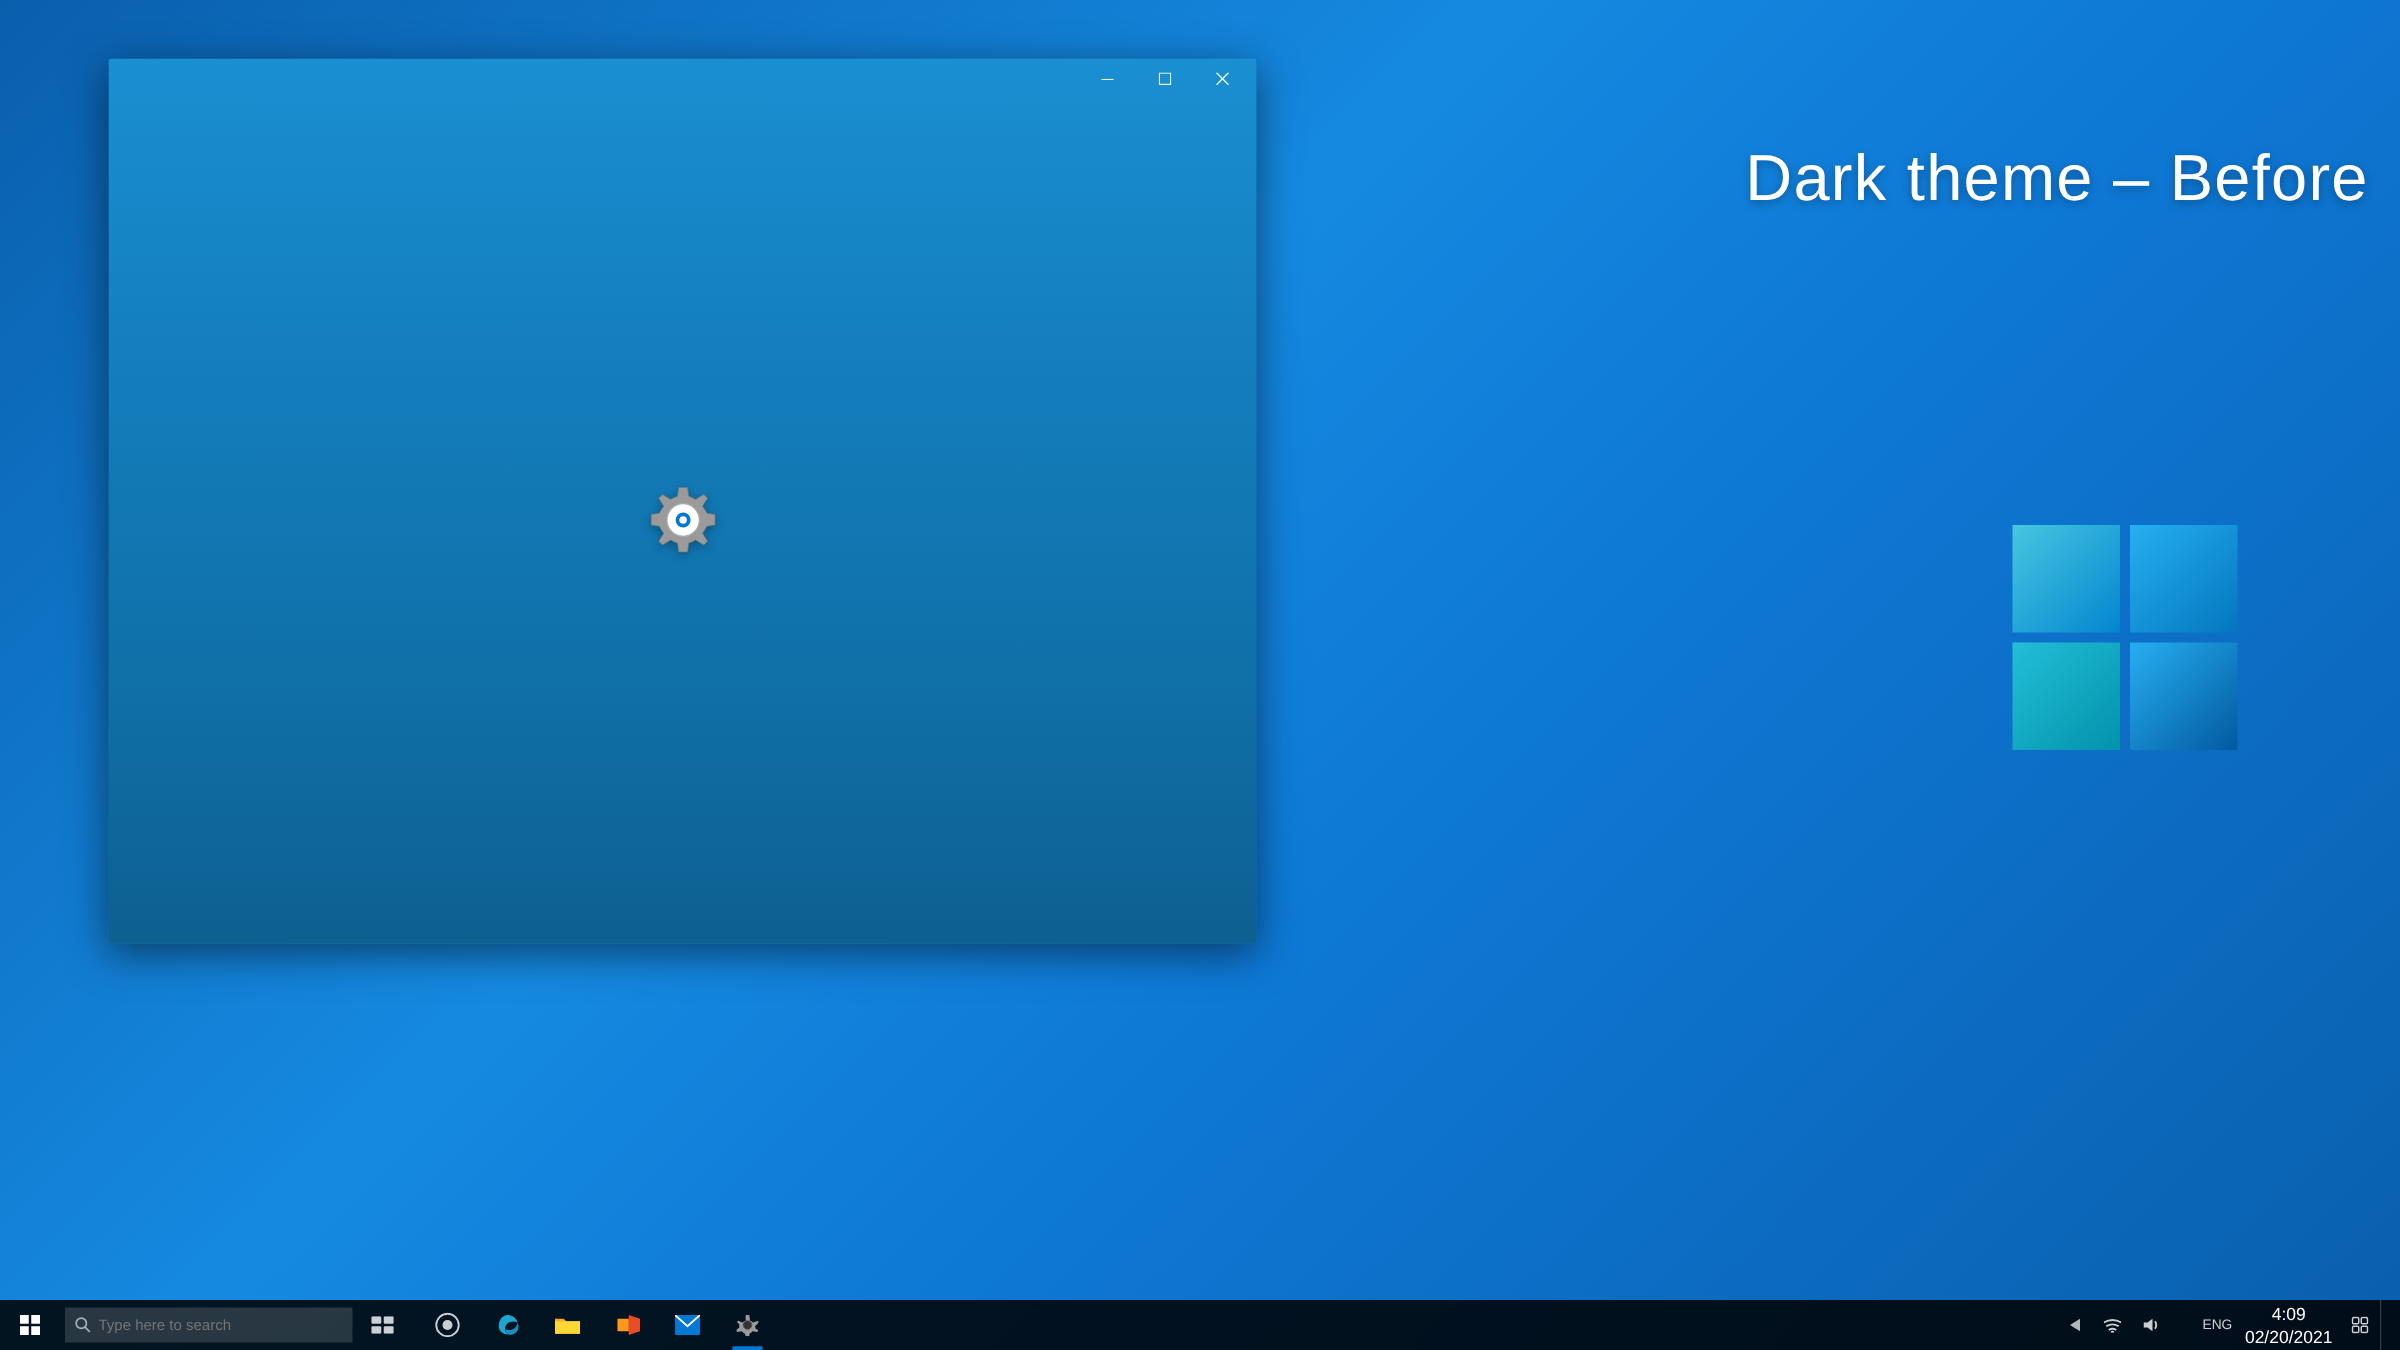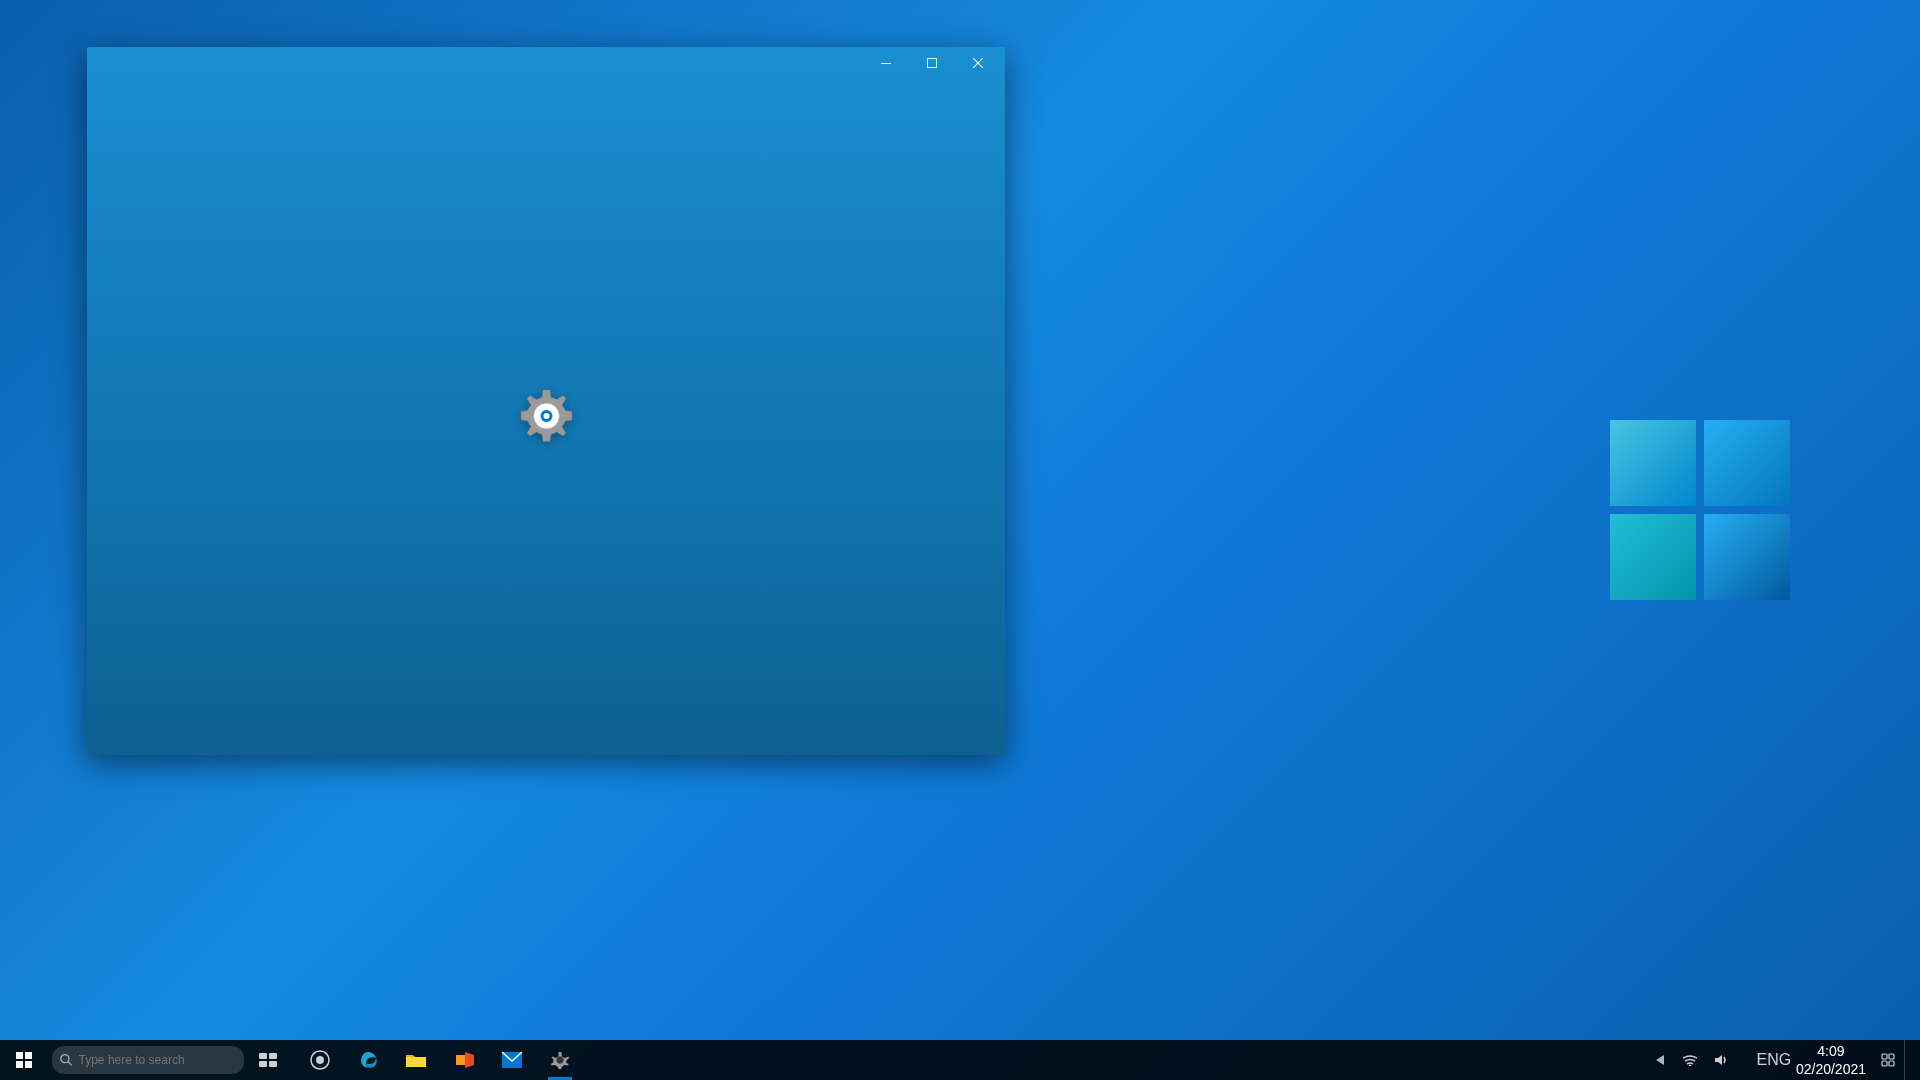--- a/index.html
+++ b/index.html
@@ -135,23 +135,23 @@
       display: flex;
       align-items: center;
       justify-content: center;
       cursor: pointer;
     }
 
     .taskbar-search {
       display: flex;
       align-items: center;
       background: rgba(255,255,255,0.15);
-      border-radius: 12px;
+      border-radius: 0;
       height: 28px;
-      width: 192px;
+      width: 230px;
       padding: 0 8px;
       gap: 6px;
       margin-left: 4px;
     }
 
     .taskbar-search input {
       background: transparent;
       border: none;
       outline: none;
       color: rgba(255,255,255,0.7);
@@ -239,20 +239,21 @@
 
   <div class="win-logo">
     <div class="win-logo-grid">
       <div class="win-pane"></div>
       <div class="win-pane"></div>
       <div class="win-pane"></div>
       <div class="win-pane"></div>
     </div>
   </div>
 
+  <div class="theme-label">Dark theme – Before</div>
 
   <div class="app-window">
     <div class="title-bar">
       <div class="title-bar-controls">
         <div class="title-btn minimize">
           <svg width="10" height="1" viewBox="0 0 10 1">
               <rect width="10" height="1" fill="white"></rect>
             </svg>
         </div>
         <div class="title-btn maximize">
@@ -383,21 +384,21 @@
           <path d="M4 10 Q7 8 10 10" fill="none" stroke="rgba(255,255,255,0.8)" stroke-width="1.5"></path>
           <circle cx="7" cy="12" r="1.5" fill="rgba(255,255,255,0.9)"></circle>
         </svg>
       </div>
       <div class="sys-icon">
         <svg width="14" height="14" viewBox="0 0 14 14">
           <path d="M2 5 L2 9 L5 9 L9 12 L9 2 L5 5 Z" fill="rgba(255,255,255,0.8)"></path>
           <path d="M11 4 Q13 7 11 10" fill="none" stroke="rgba(255,255,255,0.8)" stroke-width="1.5"></path>
         </svg>
       </div>
-      <div class="sys-icon" style="color: rgba(255,255,255,0.8); font-size: 16px; margin-left: 24px;">ENG</div>
+      <div class="sys-icon" style="color: rgba(255,255,255,0.8); font-size: 11px; margin-left: 24px;">ENG</div>
 
       <div class="taskbar-clock">
         <span>4:09</span>
         <span>02/20/2021</span>
       </div>
 
       <div class="sys-icon">
         <svg width="14" height="14" viewBox="0 0 14 14">
           <rect x="1" y="1" width="5" height="5" rx="1" fill="none" stroke="rgba(255,255,255,0.8)" stroke-width="1.2"></rect>
           <rect x="8" y="1" width="5" height="5" rx="1" fill="none" stroke="rgba(255,255,255,0.8)" stroke-width="1.2"></rect>

